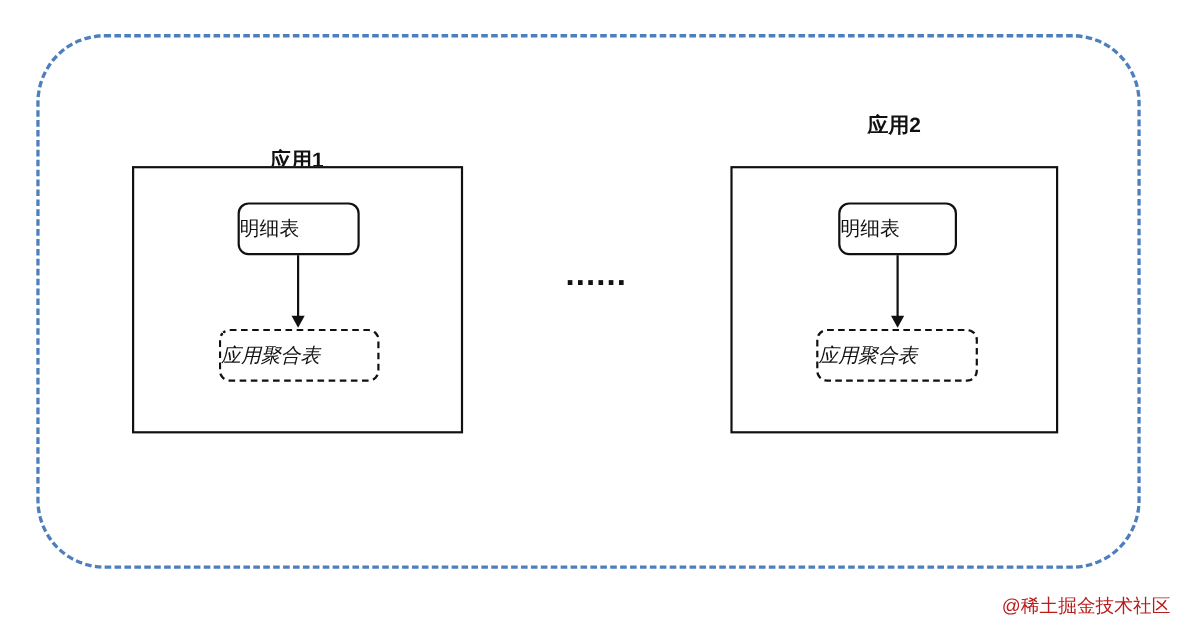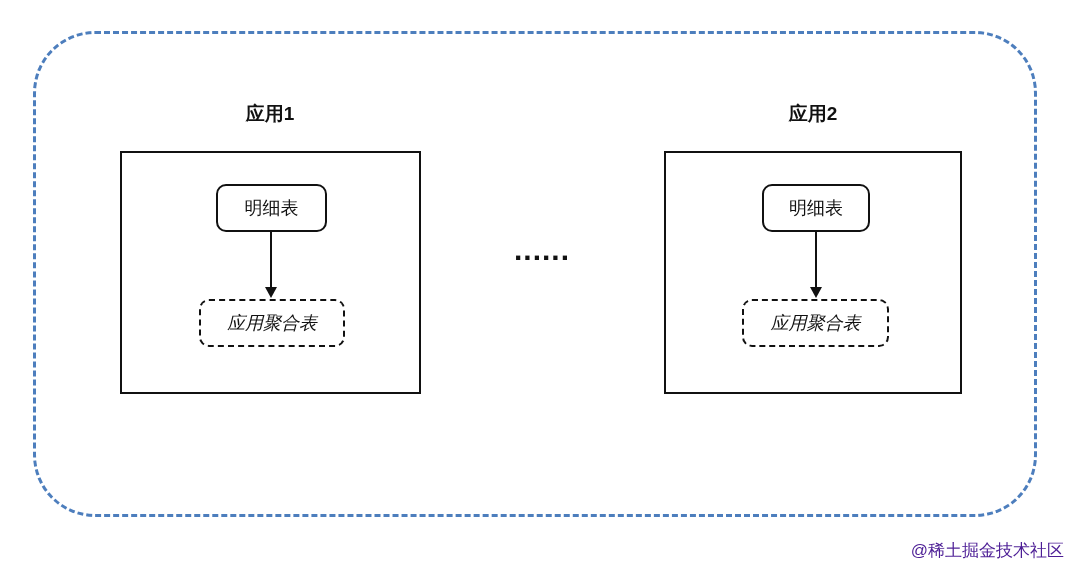--- a/index.html
+++ b/index.html
@@ -23,37 +23,36 @@
   }
   .app-title {
     position: absolute;
     width: 300px;
     top: 101px;
     text-align: center;
     font-size: 19px;
     font-weight: bold;
     color: #111111;
   }
-  .app-title.t1 { left: 120px; }
+  .app-title.t1 { left: 120px; margin-top: 32px; }
   .app-title.t2 { left: 663px; }
   .app-box {
     position: absolute;
     top: 151px;
     height: 243px;
     border: 2px solid #111111;
     box-sizing: border-box;
     background: #ffffff;
   }
   .app-box.b1 { left: 120px; width: 301px; }
   .app-box.b2 { left: 664px; width: 298px; }
   .node {
     position: absolute;
     display: flex;
     align-items: center;
-    justify-content: center;
     box-sizing: border-box;
     font-size: 18px;
     color: #111111;
     background: #ffffff;
     border-radius: 10px;
   }
   .node.solid { border: 2px solid #111111; }
   .node.dashed { border: 2px dashed #111111; font-style: italic; }
   .detail-1 { left: 216px; top: 184px; width: 111px; height: 48px; }
   .agg-1    { left: 199px; top: 299px; width: 146px; height: 48px; }
@@ -85,21 +84,21 @@
     text-align: center;
     font-size: 30px;
     font-weight: bold;
     letter-spacing: 1px;
     color: #111111;
   }
   .watermark {
     position: absolute;
     right: 16px; top: 539px;
     font-size: 17px;
-    color: #4c1d95;
+    color: #b91c1c;
   }
 </style>
 </head>
 <body>
 
 <div class="canvas">
 
   <div class="outer-boundary"></div>
 
   <div class="app-title t1">应用1</div>

